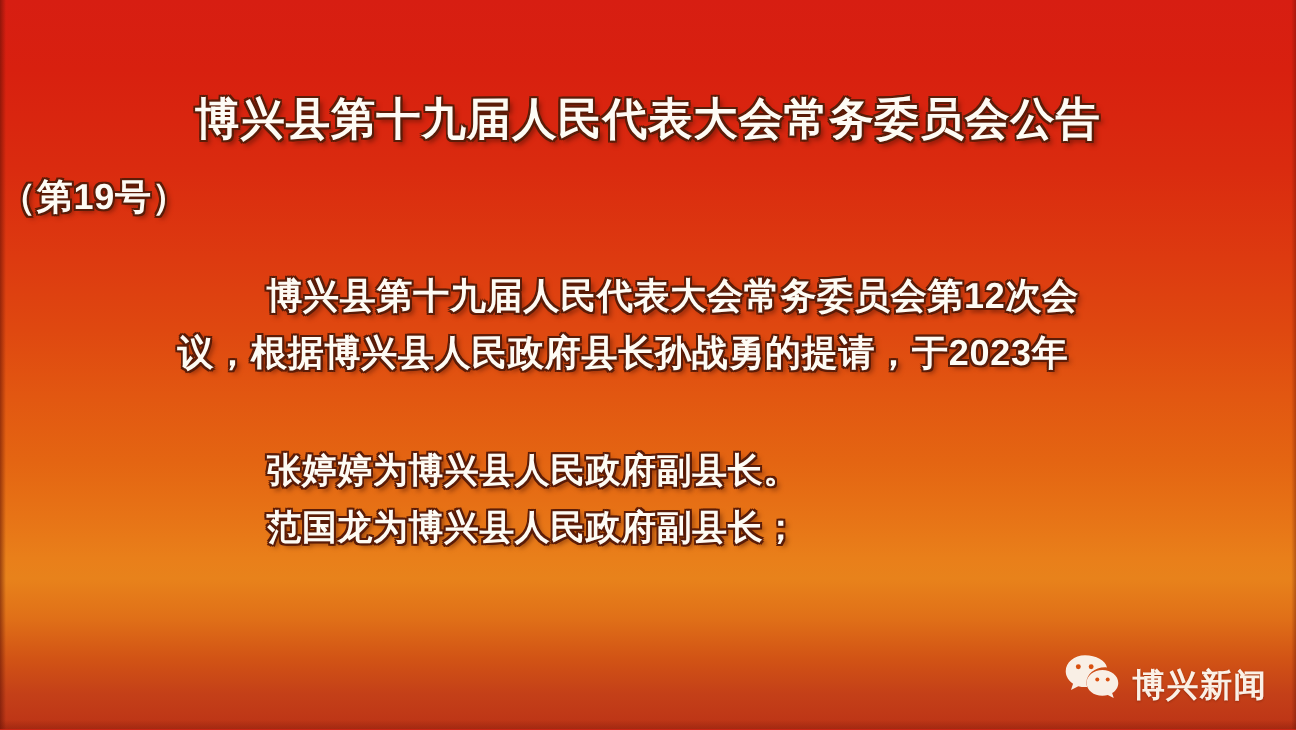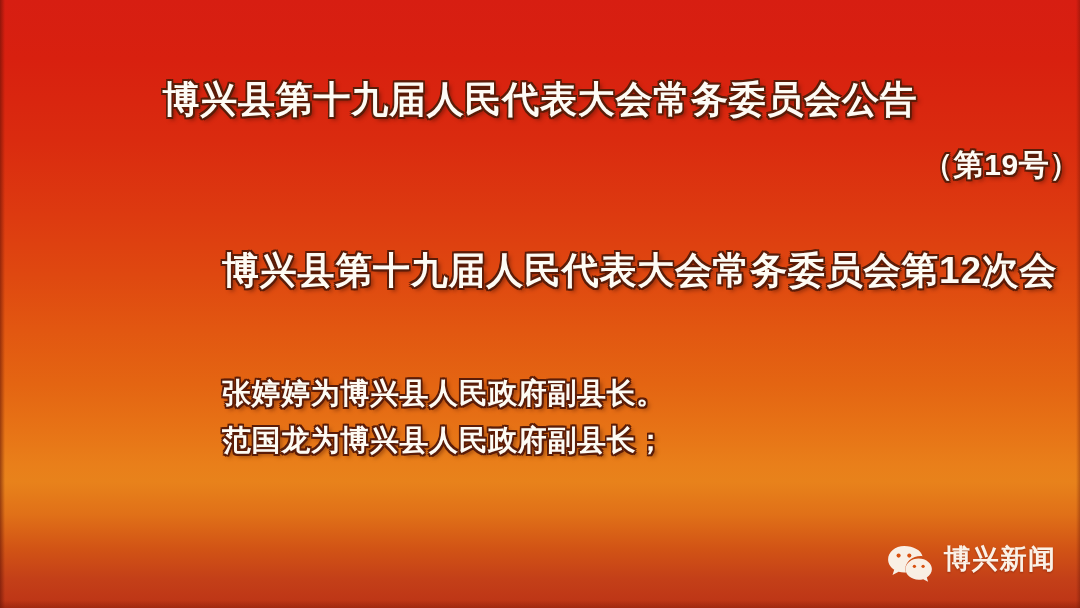--- a/index.html
+++ b/index.html
@@ -83,37 +83,36 @@
     left:0; right:0;
     text-align:center;
     font-size:37px;
     line-height:44px;
   }
 
   #subtitle {
     position:absolute;
     top:146px;
     left:0; right:0;
-    text-align:right;
+    text-align:left;
     font-size:30px;
     line-height:38px;
   }
 
   
   #body-block {
     position:absolute;
     top:224px;
     left:148px;
     width:800px;
   }
   .para-line {
-    font-size:37px;
+    font-size:30px;
     line-height:47px;
     height:47px;
-    margin-top:23px;
   }
   .para-line.indent { padding-left:74px; }
 
   #appoint-block {
     position:absolute;
     top:370px;
     left:222px;
     width:760px;
   }
   .appoint-line {
@@ -121,21 +120,21 @@
     line-height:47px;
     height:47px;
   }
 
   
   #watermark {
     position:absolute;
     right:24px;
     bottom:22px;
     display:flex;
-    align-items:flex-start;
+    align-items:flex-end;
     gap:11px;
     opacity:.96;
   }
   #wechat-icon {
     position:relative;
     width:46px;
     height:42px;
     flex:none;
   }
   #wechat-icon svg { display:block; width:46px; height:42px; }
@@ -158,20 +157,21 @@
   <div id="edge-left"></div>
   <div id="edge-right"></div>
   <div id="edge-bottom"></div>
 
   <div id="title" class="emb">博兴县第十九届人民代表大会常务委员会公告</div>
 
   <div id="subtitle" class="emb">（第19号）</div>
 
   <div id="body-block">
     <div class="para-line indent emb">博兴县第十九届人民代表大会常务委员会第12次会</div>
+    <div class="para-line emb">议，根据博兴县人民政府县长孙战勇的提请，于2023年</div>
   </div>
 
   <div id="appoint-block">
     <div class="appoint-line emb">张婷婷为博兴县人民政府副县长。</div>
     <div class="appoint-line emb">范国龙为博兴县人民政府副县长；</div>
   </div>
 
   <div id="watermark">
     <span id="wechat-icon">
       <svg viewBox="0 0 46 42" xmlns="http://www.w3.org/2000/svg" aria-hidden="true">

